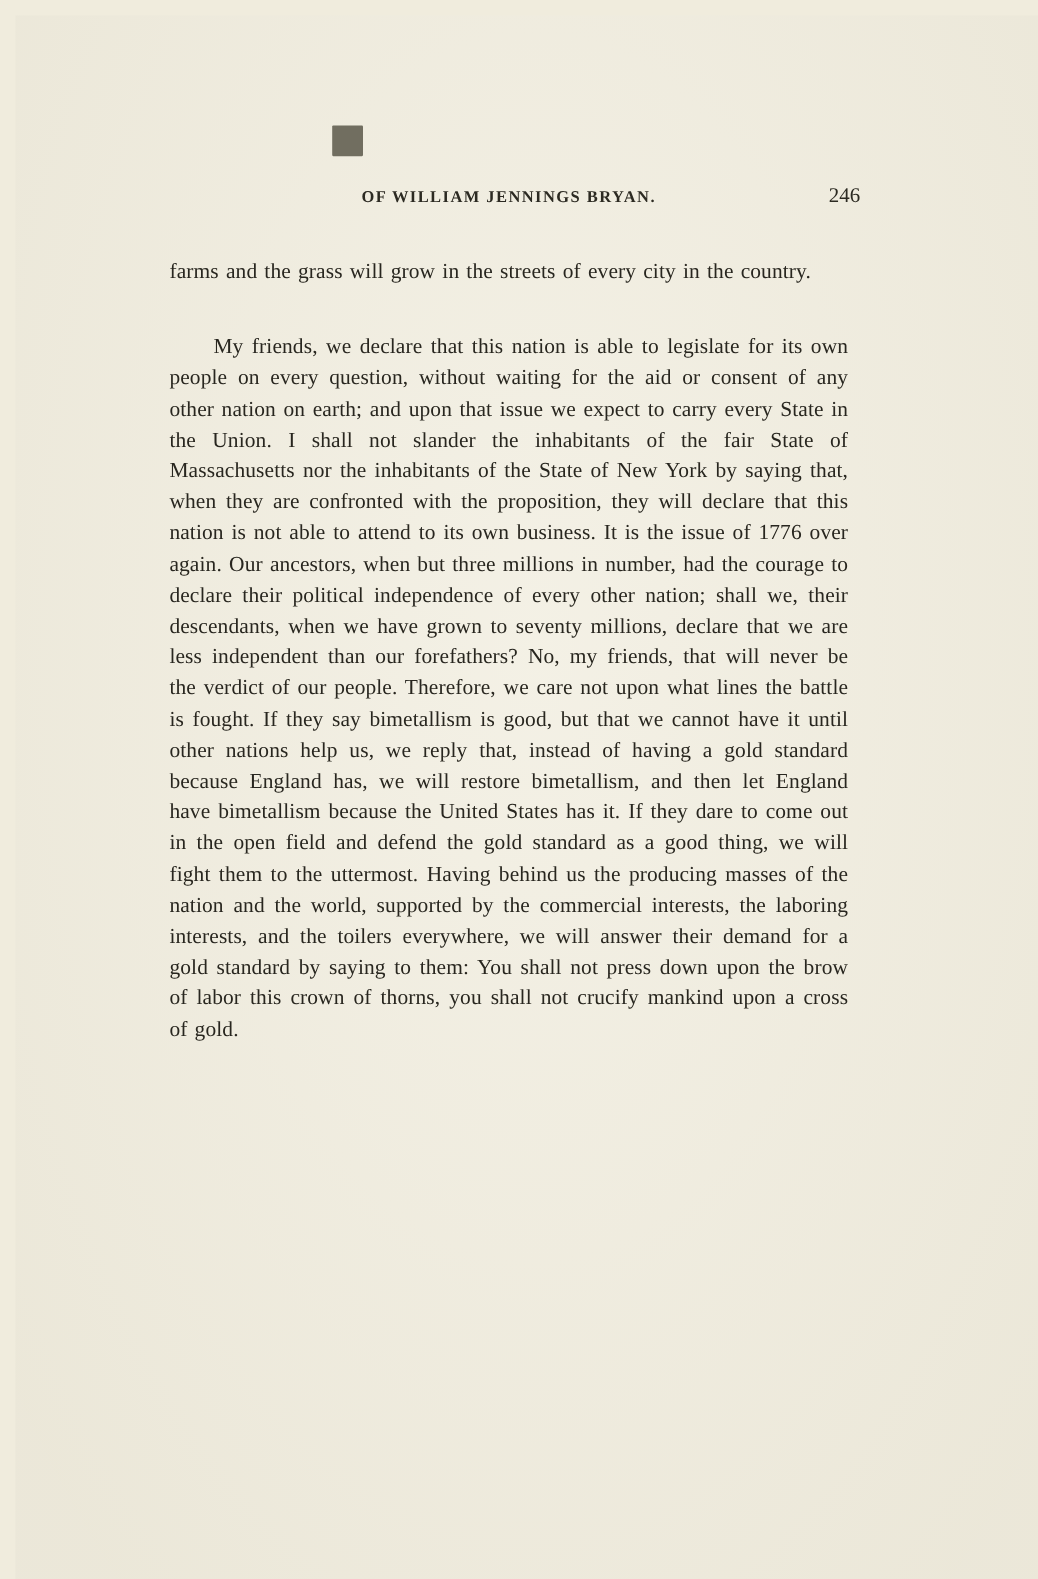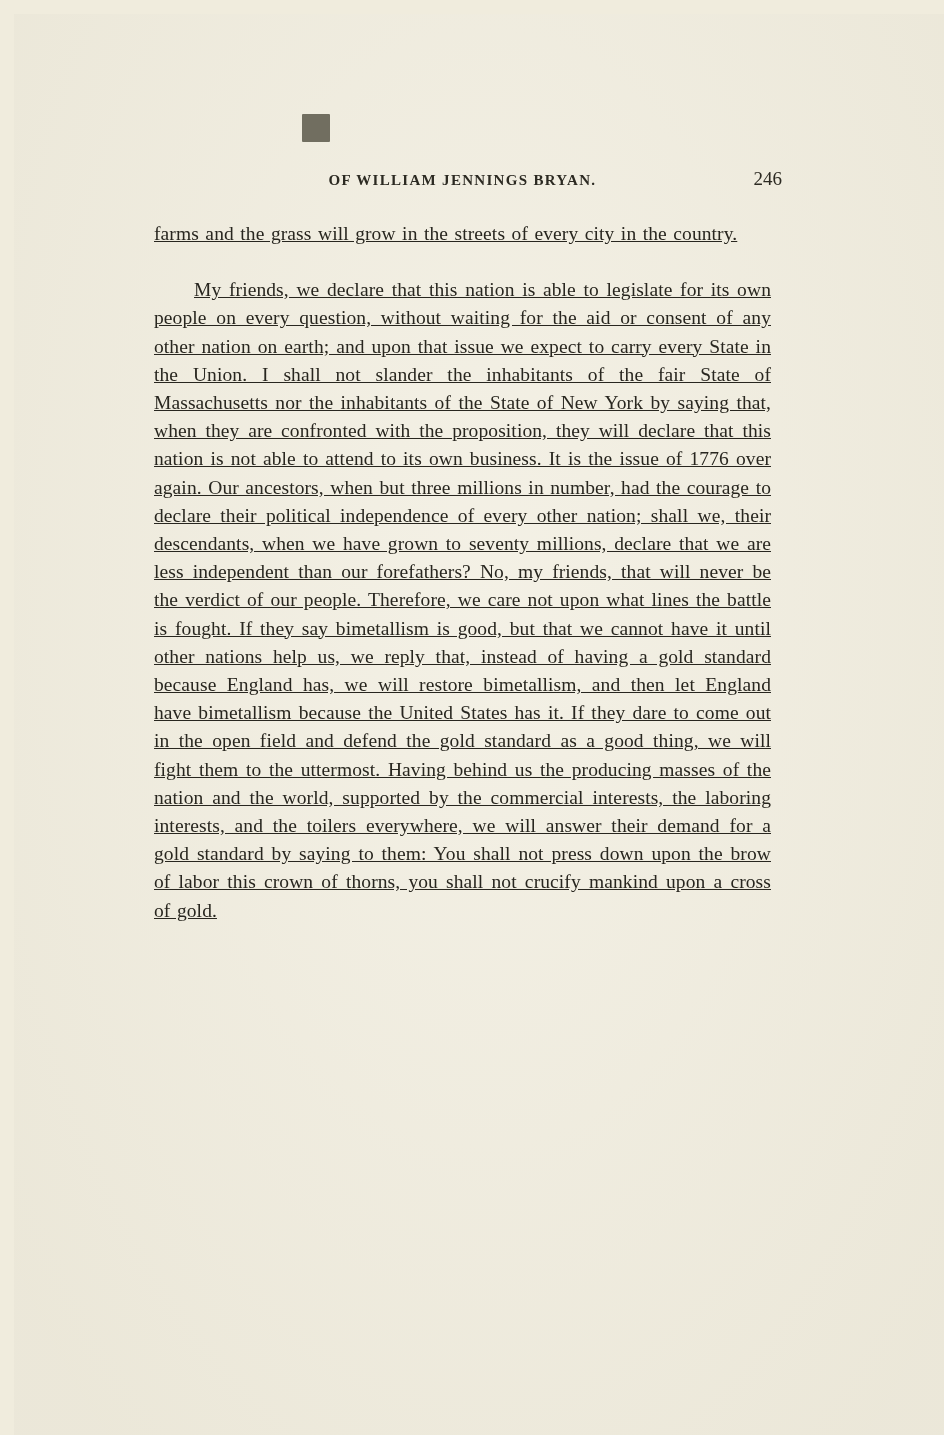--- a/index.html
+++ b/index.html
@@ -58,37 +58,37 @@
   .page-number {
     position: absolute;
     right: 3px;
     top: 0;
     font-size: 19px;
     color: #2c2a22;
   }
 
   .body-text {
     position: absolute;
-    top: 178px;
+    top: 192px;
     left: 112px;
     width: 673px;
     font-size: 19.5px;
     line-height: 28.2px;
     text-align: justify;
     letter-spacing: 0.1px;
     word-spacing: 1.5px;
-    text-decoration: underline;
   }
 
   .body-text p {
     margin: 0;
   }
 
   .body-text p.indent {
     text-indent: 40px;
+    margin-top: 12px;
   }
 </style>
 </head>
 <body>
 
 <div class="page">
 
   <div class="scan-artifact"></div>
 
   <div class="header-row">

